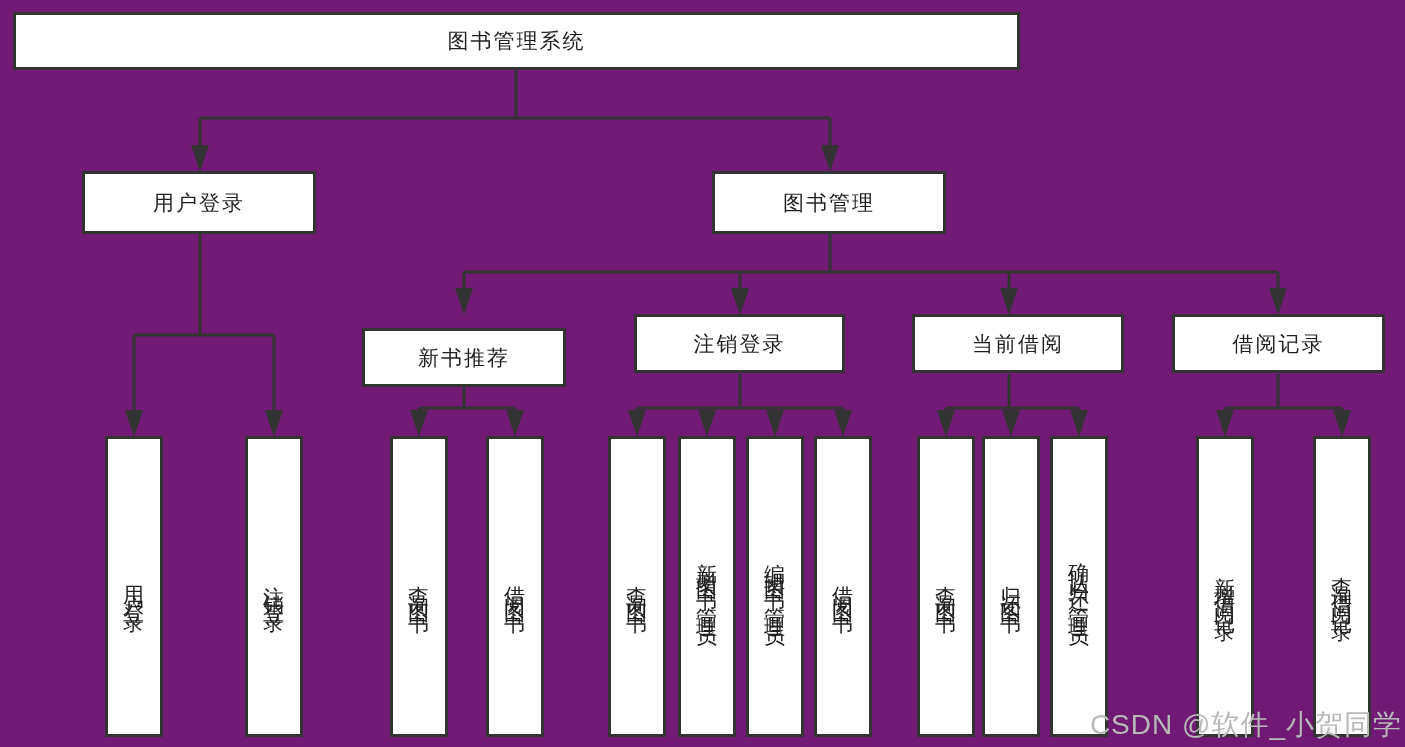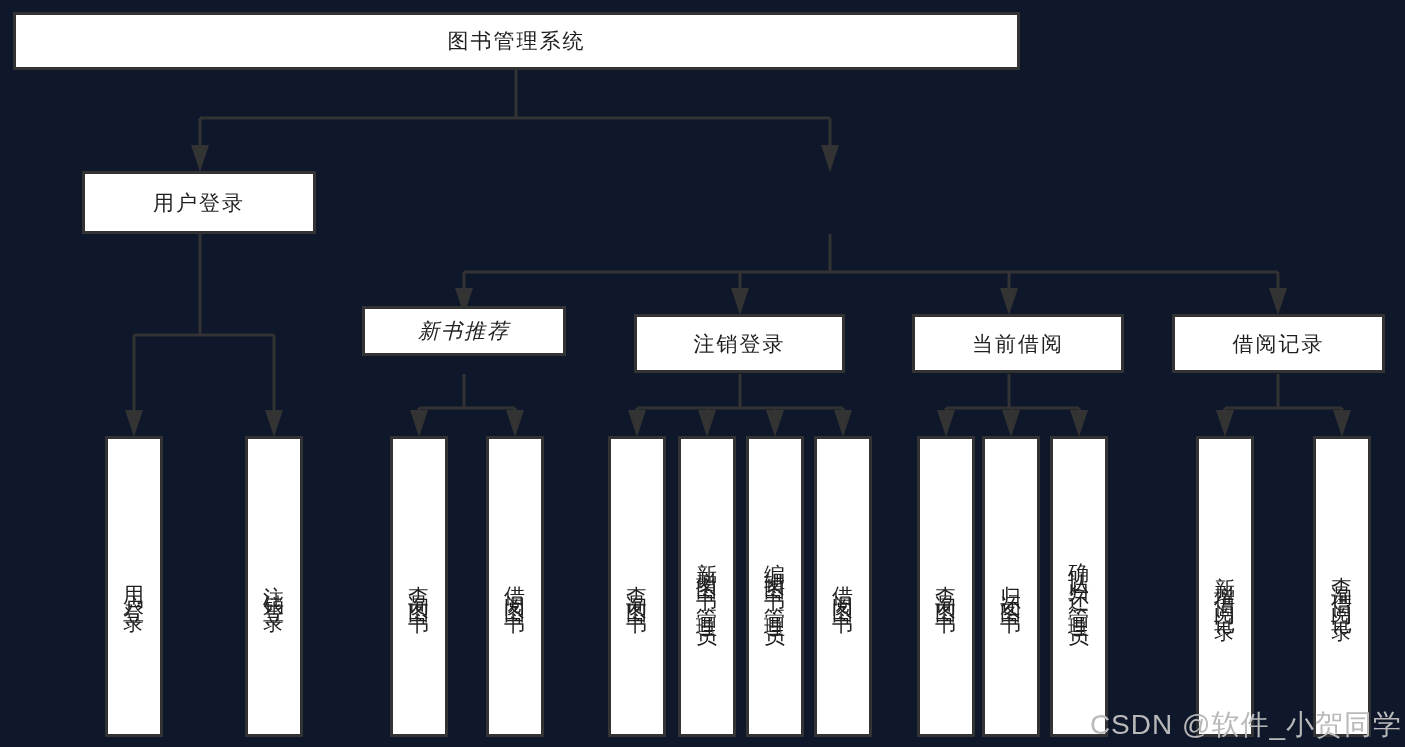--- a/index.html
+++ b/index.html
@@ -1,20 +1,20 @@
 <!DOCTYPE html>
 <html><head>
 <meta charset="utf-8">
 <style>
   html, body { margin: 0; padding: 0; background: #ffffff; }
   .stage {
     position: relative;
     width: 1405px;
     height: 747px;
-    background: #0f172a;
+    background: #701a75;
     font-family: "Liberation Sans", sans-serif;
     overflow: hidden;
   }
   svg.wires {
     position: absolute;
     left: 0; top: 0;
     width: 1405px; height: 747px;
   }
   .box {
     position: absolute;
@@ -96,22 +96,23 @@
       <polygon points="1002,410 1020,410 1011,437"></polygon>
       <polygon points="1070,410 1088,410 1079,437"></polygon>
       <polygon points="1216,410 1234,410 1225,437"></polygon>
       <polygon points="1333,410 1351,410 1342,437"></polygon>
     </g>
   </svg>
 
   <div class="box h" style="left:13px; top:12px; width:1007px; height:58px;">图书管理系统</div>
 
   <div class="box h" style="left:82px; top:171px; width:234px; height:63px;">用户登录</div>
+  <div class="box h" style="left:712px; top:171px; width:234px; height:63px;">图书管理</div>
 
-  <div class="box h" style="left:362px; top:306px; width:204px; height:50px;font-style:italic;">新书推荐</div>
+  <div class="box h" style="left:362px; top:328px; width:204px; height:59px;">新书推荐</div>
   <div class="box h" style="left:634px; top:314px; width:211px; height:59px;">注销登录</div>
   <div class="box h" style="left:912px; top:314px; width:212px; height:59px;">当前借阅</div>
   <div class="box h" style="left:1172px; top:314px; width:213px; height:59px;">借阅记录</div>
 
   <div class="box v" style="left:105px;">
     <span>用户登录</span>
   </div>
   <div class="box v" style="left:245px;">
     <span>注销登录</span>
   </div>

